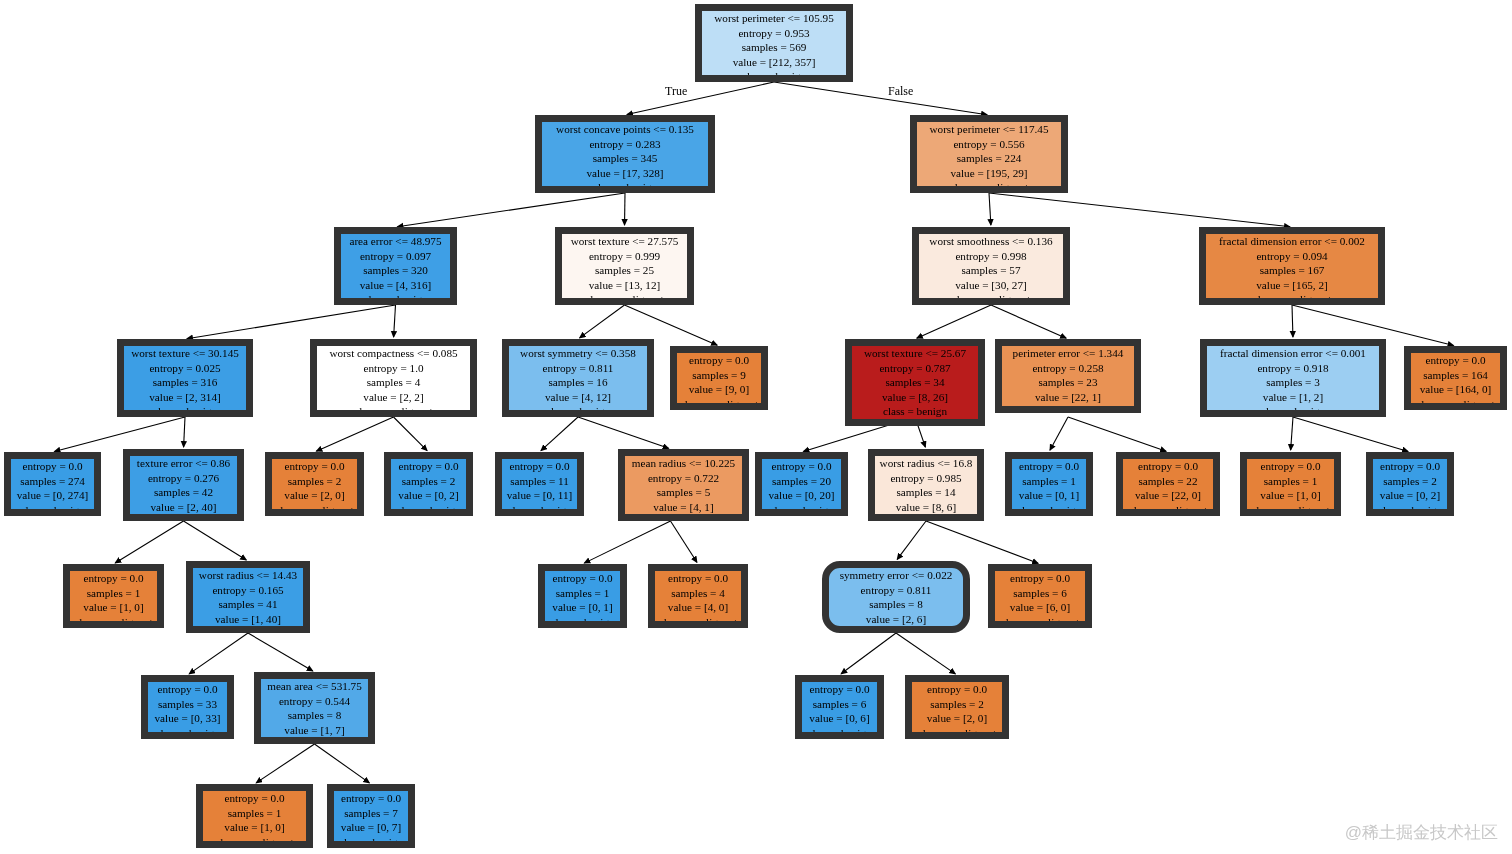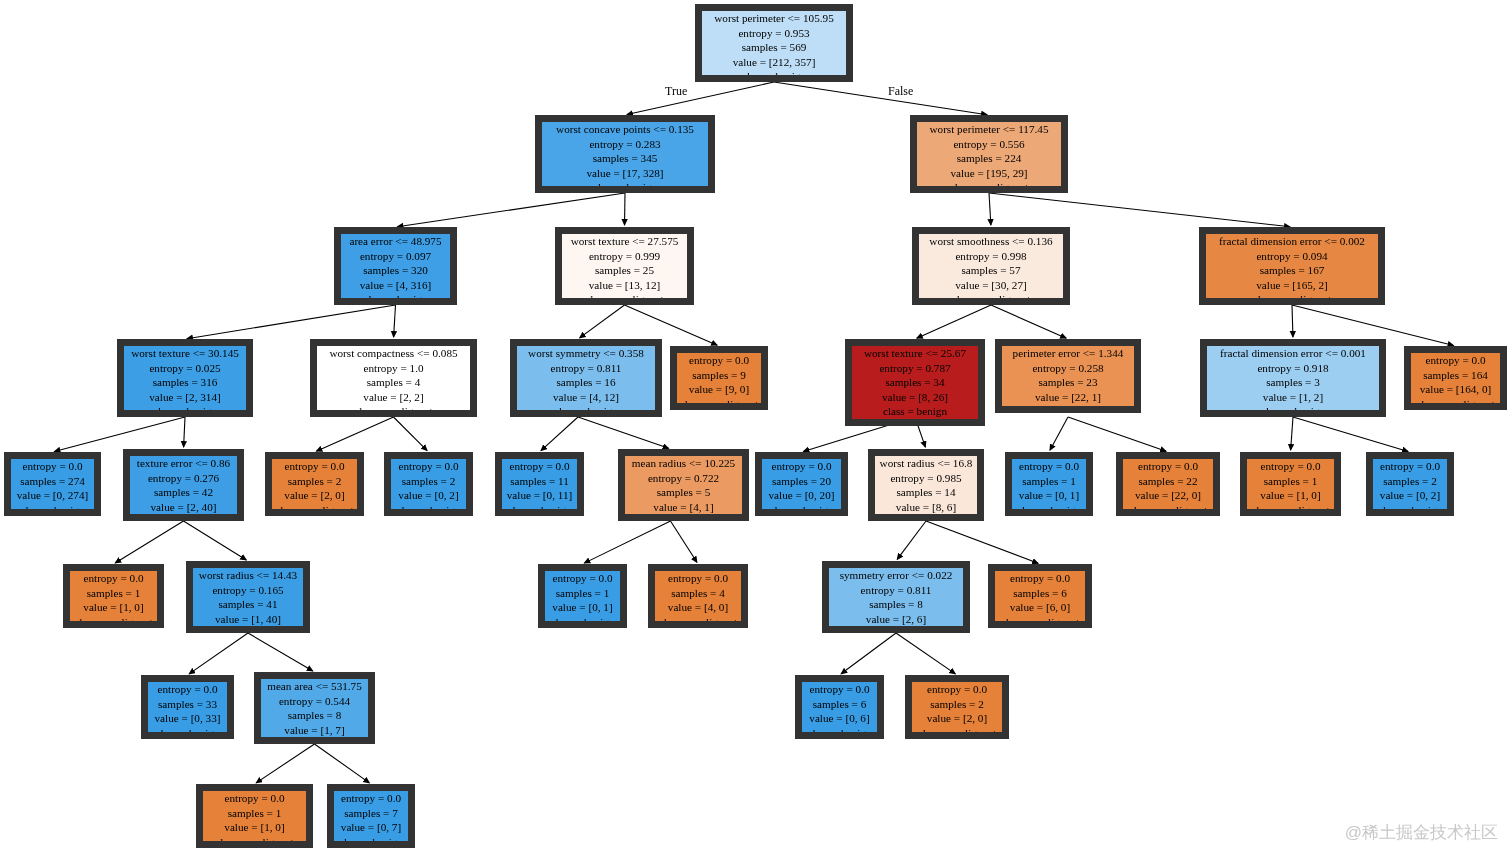--- a/index.html
+++ b/index.html
@@ -164,21 +164,21 @@
         <span class="ln">value = [2, 314]</span>
         <span class="ln">class = benign</span>
       </div>
       <div class="node" id="node-n8" style="left: 310px; top: 339px; width: 167px; height: 78px; background: rgb(255, 255, 255); color: rgb(0, 0, 0); border-color: rgb(51, 51, 51);">
         <span class="ln">worst compactness &lt;= 0.085</span>
         <span class="ln">entropy = 1.0</span>
         <span class="ln">samples = 4</span>
         <span class="ln">value = [2, 2]</span>
         <span class="ln">class = malignant</span>
       </div>
-      <div class="node" id="node-n9" style="left: 502px; top: 339px; width: 152px; height: 78px; background: rgb(123, 190, 238); color: rgb(0, 0, 0); border-color: rgb(51, 51, 51); margin-left: 8px;">
+      <div class="node" id="node-n9" style="left: 502px; top: 339px; width: 152px; height: 78px; background: rgb(123, 190, 238); color: rgb(0, 0, 0); border-color: rgb(51, 51, 51);">
         <span class="ln">worst symmetry &lt;= 0.358</span>
         <span class="ln">entropy = 0.811</span>
         <span class="ln">samples = 16</span>
         <span class="ln">value = [4, 12]</span>
         <span class="ln">class = benign</span>
       </div>
       <div class="node" id="node-n10" style="left: 670px; top: 346px; width: 98px; height: 64px; background: rgb(229, 129, 57); color: rgb(0, 0, 0); border-color: rgb(51, 51, 51);">
         <span class="ln">entropy = 0.0</span>
         <span class="ln">samples = 9</span>
         <span class="ln">value = [9, 0]</span>
@@ -304,21 +304,21 @@
         <span class="ln">samples = 1</span>
         <span class="ln">value = [0, 1]</span>
         <span class="ln">class = benign</span>
       </div>
       <div class="node" id="node-n30" style="left: 648px; top: 564px; width: 100px; height: 64px; background: rgb(229, 129, 57); color: rgb(0, 0, 0); border-color: rgb(51, 51, 51);">
         <span class="ln">entropy = 0.0</span>
         <span class="ln">samples = 4</span>
         <span class="ln">value = [4, 0]</span>
         <span class="ln">class = malignant</span>
       </div>
-      <div class="node" id="node-n31" style="left: 822px; top: 561px; width: 148px; height: 72px; background: rgb(123, 190, 238); color: rgb(0, 0, 0); border-color: rgb(51, 51, 51);">
+      <div class="node" id="node-n31" style="left: 822px; top: 561px; width: 148px; height: 72px; background: rgb(123, 190, 238); color: rgb(0, 0, 0); border-color: rgb(51, 51, 51); border-radius: 18px;">
         <span class="ln">symmetry error &lt;= 0.022</span>
         <span class="ln">entropy = 0.811</span>
         <span class="ln">samples = 8</span>
         <span class="ln">value = [2, 6]</span>
         <span class="ln">class = benign</span>
       </div>
       <div class="node" id="node-n32" style="left: 988px; top: 564px; width: 104px; height: 64px; background: rgb(229, 129, 57); color: rgb(0, 0, 0); border-color: rgb(51, 51, 51);">
         <span class="ln">entropy = 0.0</span>
         <span class="ln">samples = 6</span>
         <span class="ln">value = [6, 0]</span>

